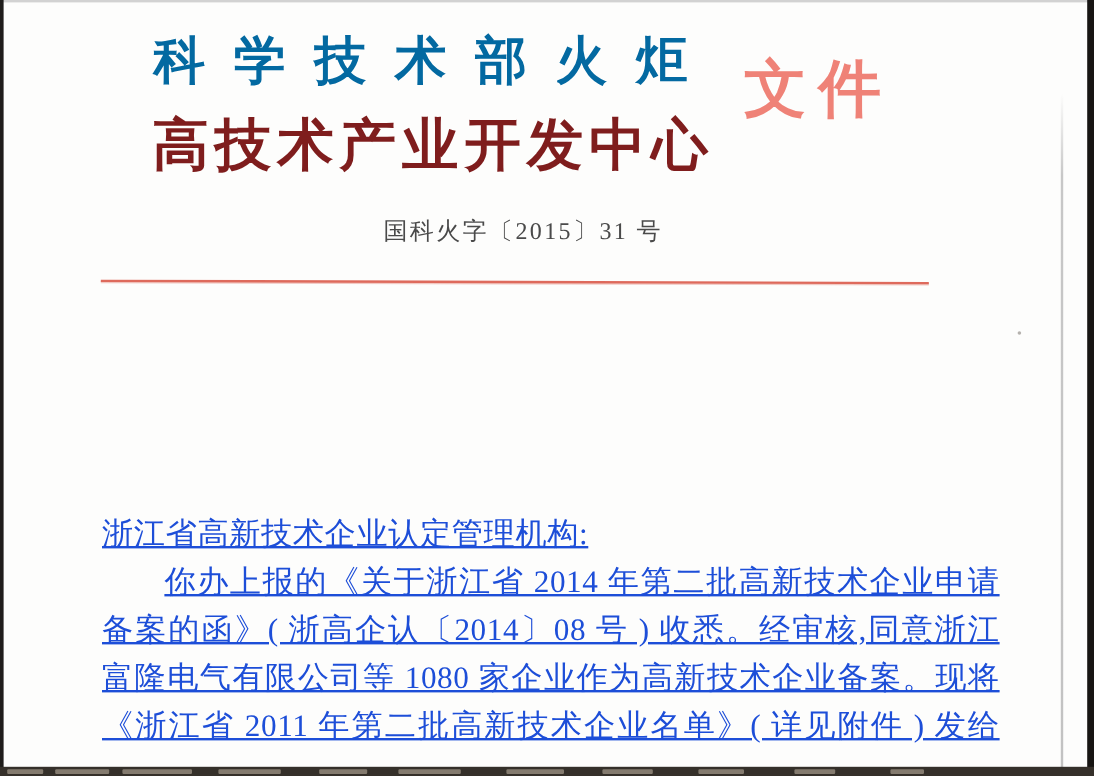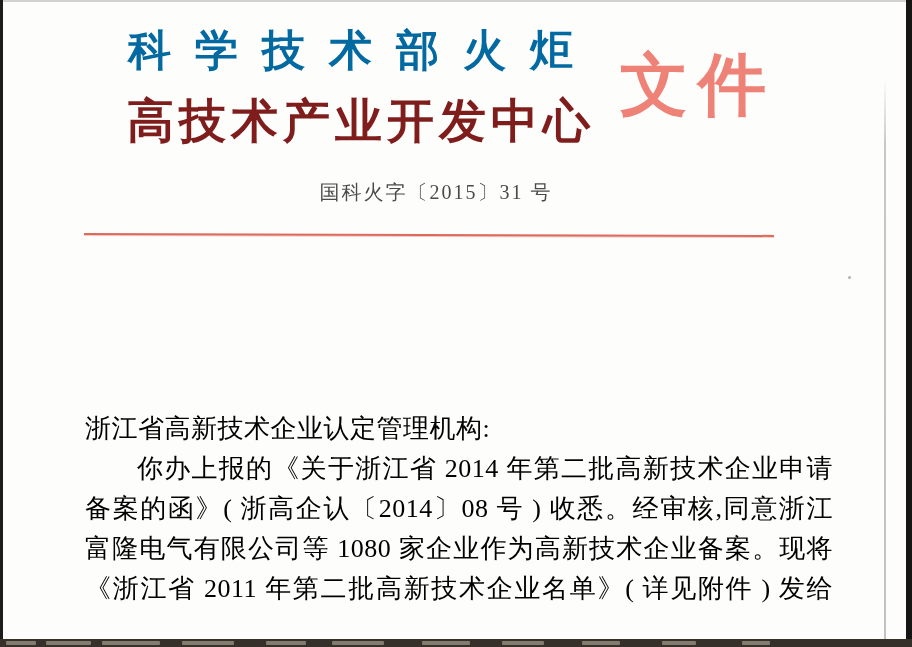--- a/index.html
+++ b/index.html
@@ -25,21 +25,21 @@
     font-size:43px;font-weight:700;letter-spacing:24px;white-space:nowrap;
     color:#0369a1;
   }
   .agency-line2{
     position:absolute;left:127px;top:90px;
     font-size:47px;font-weight:700;letter-spacing:5px;white-space:nowrap;
     color:#7f1d1d;
   }
   .doc-label{
     position:absolute;left:620px;top:40px;
-    font-size:68px;font-weight:700;letter-spacing:10px;white-space:nowrap;
+    font-size:52px;font-weight:700;letter-spacing:10px;white-space:nowrap;
     color:#ef8277;
   }
   
   .doc-number{
     position:absolute;left:0;top:179px;width:872px;
     text-align:center;
     font-size:20px;letter-spacing:2px;color:#4a4a4a;white-space:nowrap;
   }
   .red-rule{
     position:absolute;left:84px;top:234px;width:690px;height:2px;
@@ -48,22 +48,22 @@
     transform:rotate(0.15deg);
   }
   
   .title-block{
     position:absolute;left:86px;top:255px;width:700px;
     text-align:center;color:#404040;
     font-size:35px;font-weight:700;line-height:59px;
   }
   
   .body-block{
-    position:absolute;left:85px;top:409px;width:748px;
-    color:#000000;font-size:26px;line-height:40px;letter-spacing:0.5px;
+    position:absolute;left:85px;top:425px;width:748px;
+    color:#1d4ed8;font-size:26px;line-height:40px;letter-spacing:0.5px;text-decoration:underline;
   }
   .body-line{height:40px;white-space:nowrap;}
   .body-line.justify{white-space:normal;text-align:justify;text-align-last:justify;}
   .body-line.indent{text-indent:52px;}
 </style>
 </head>
 <body>
 
 <div class="page">
 

